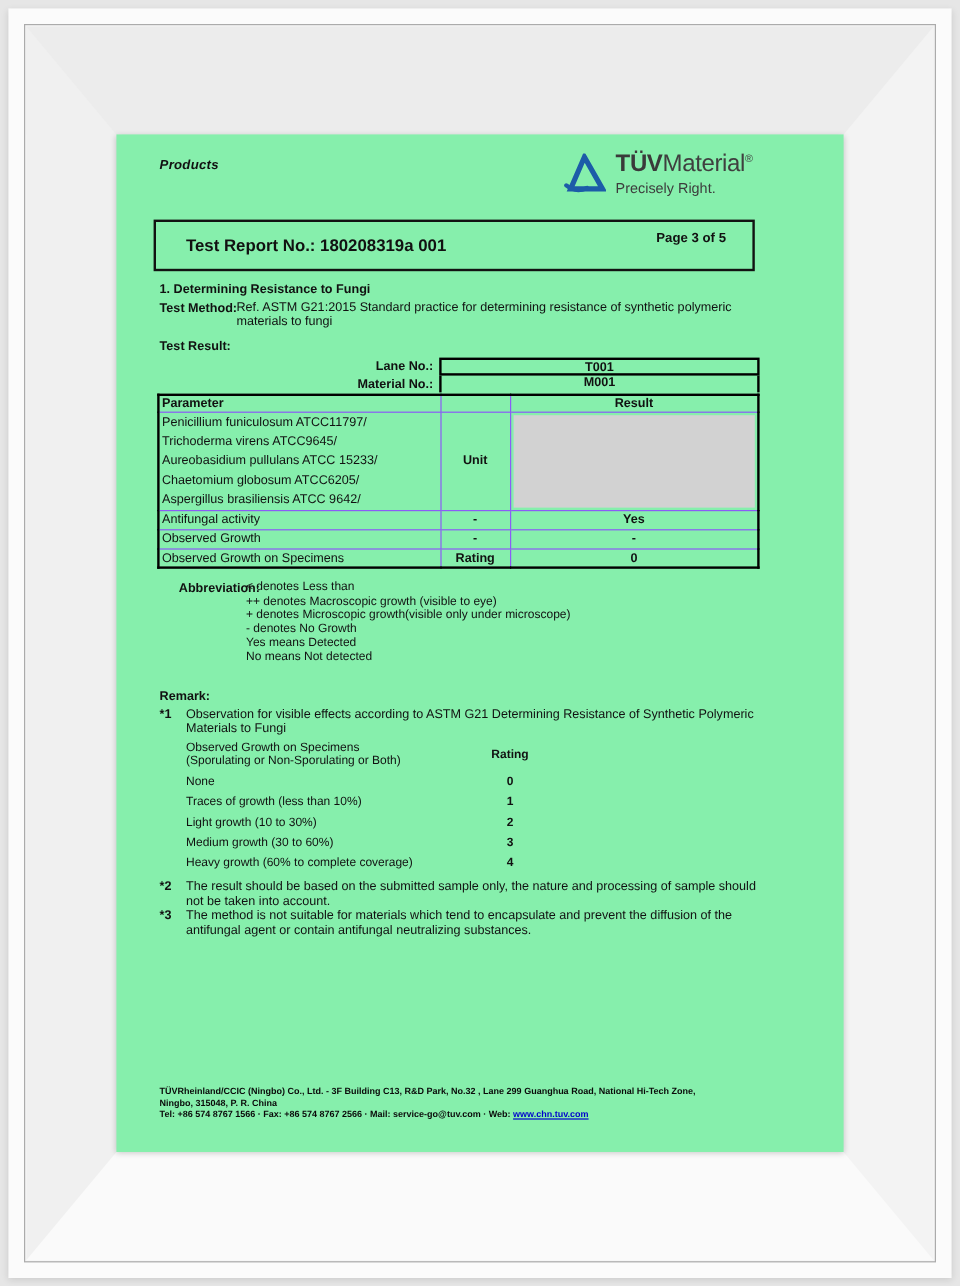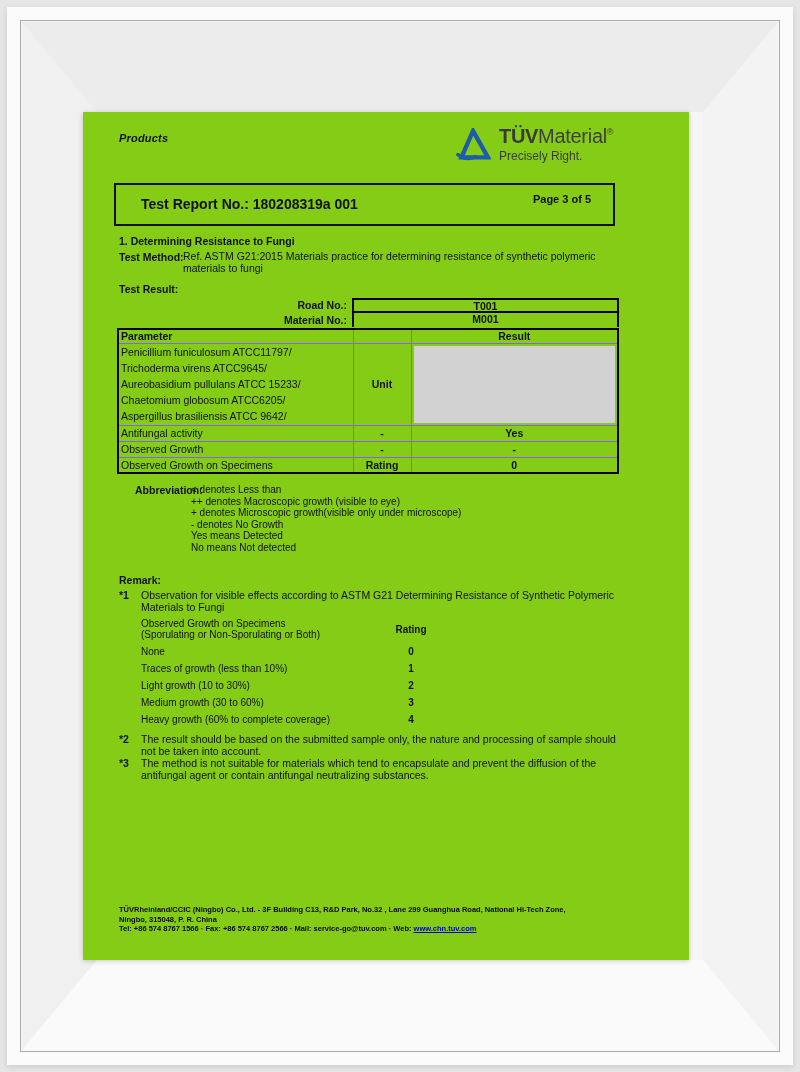--- a/index.html
+++ b/index.html
@@ -6,21 +6,21 @@
   body{background:#dedede;font-family:"Liberation Sans",sans-serif;}
   .stage{position:relative;width:800px;height:1072px;background:#e6e6e6;overflow:hidden;}
 
   
   .frame-outer{position:absolute;inset:7px;background:#fbfbfb;box-shadow:0 2px 6px rgba(0,0,0,.12);}
   .frame-line{position:absolute;inset:20px;border:1px solid #ababab;background:#f6f6f6;}
   .frame-bevel{position:absolute;inset:22px;border-style:solid;
       border-width:90px 75px 90px 75px;
       border-color:#ececec #f3f3f3 #fafafa #f0f0f0;
       background:transparent;}
-  .document{position:absolute;left:83px;top:112px;width:606px;height:848px;background:#84cc16;
+  .document{position:absolute;left:97px;top:112px;width:606px;height:848px;background:#86efac;
       box-shadow:0 1px 5px rgba(0,0,0,.20);color:#111;}
 
   
   .products{position:absolute;left:36px;top:20px;font-size:11px;font-weight:bold;font-style:italic;letter-spacing:.2px;}
   .logo{position:absolute;left:372px;top:8px;display:flex;align-items:flex-start;}
   .logo-tri{margin-top:8px;margin-right:8px;}
   .logo-text{display:flex;flex-direction:column;}
   .brand{font-size:20px;color:#3f3f3f;letter-spacing:-.3px;line-height:24px;}
   .brand .b{font-weight:bold;color:#3a3a3a;}
   .brand sup{font-size:9px;vertical-align:super;}
@@ -104,26 +104,26 @@
       </span>
     </div>
 
     <div class="report-box">
       <div class="report-title">Test Report No.: 180208319a 001</div>
       <div class="report-page">Page 3 of 5</div>
     </div>
 
     <div class="sec-head">1. Determining Resistance to Fungi</div>
     <div class="tm-label">Test Method:</div>
-    <div class="tm-text">Ref. ASTM G21:2015 Materials practice for determining resistance of synthetic polymeric materials to fungi</div>
+    <div class="tm-text">Ref. ASTM G21:2015 Standard practice for determining resistance of synthetic polymeric materials to fungi</div>
     <div class="tr-label">Test Result:</div>
 
     <div class="tbl">
       <div class="toprow">
-        <div class="lbl">Road No.:</div>
+        <div class="lbl">Lane No.:</div>
         <div class="val">T001</div>
       </div>
       <div class="toprow second">
         <div class="lbl">Material No.:</div>
         <div class="val">M001</div>
       </div>
       <table class="main">
         <tbody>
             <tr class="hdr">
           <td class="c1">Parameter</td>

